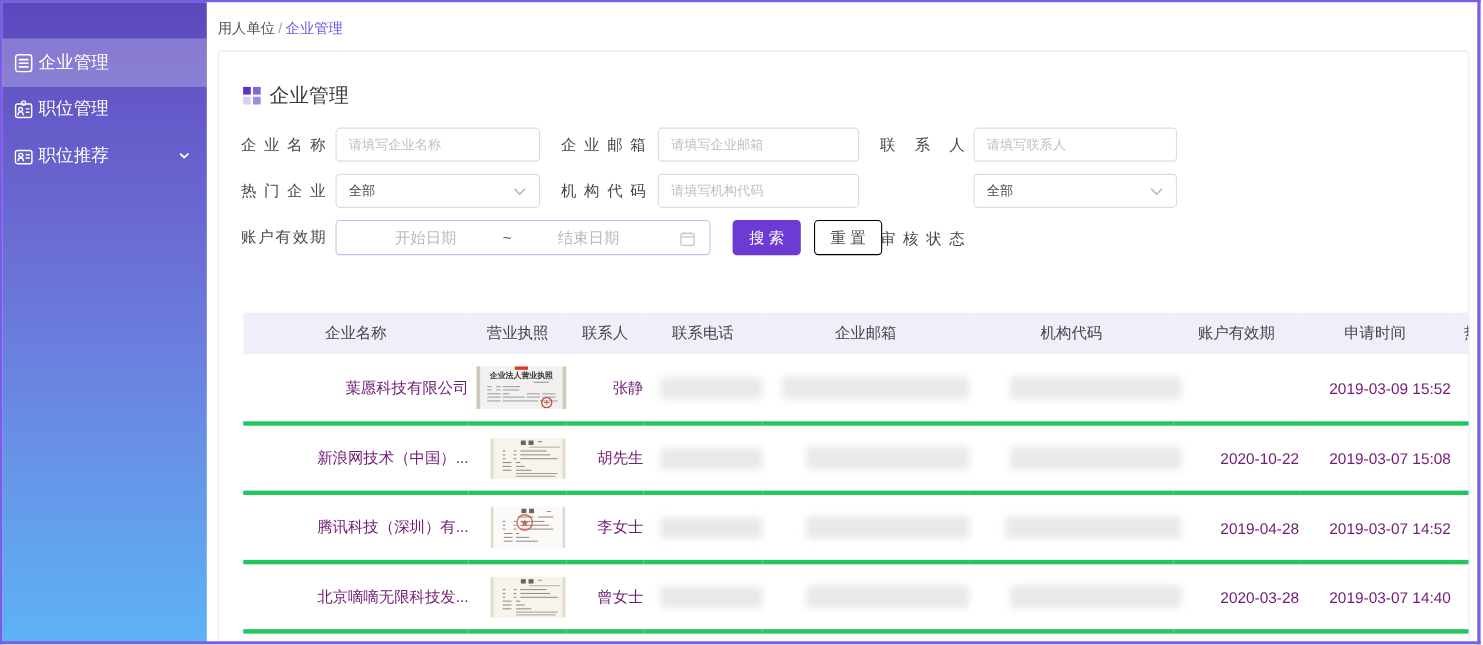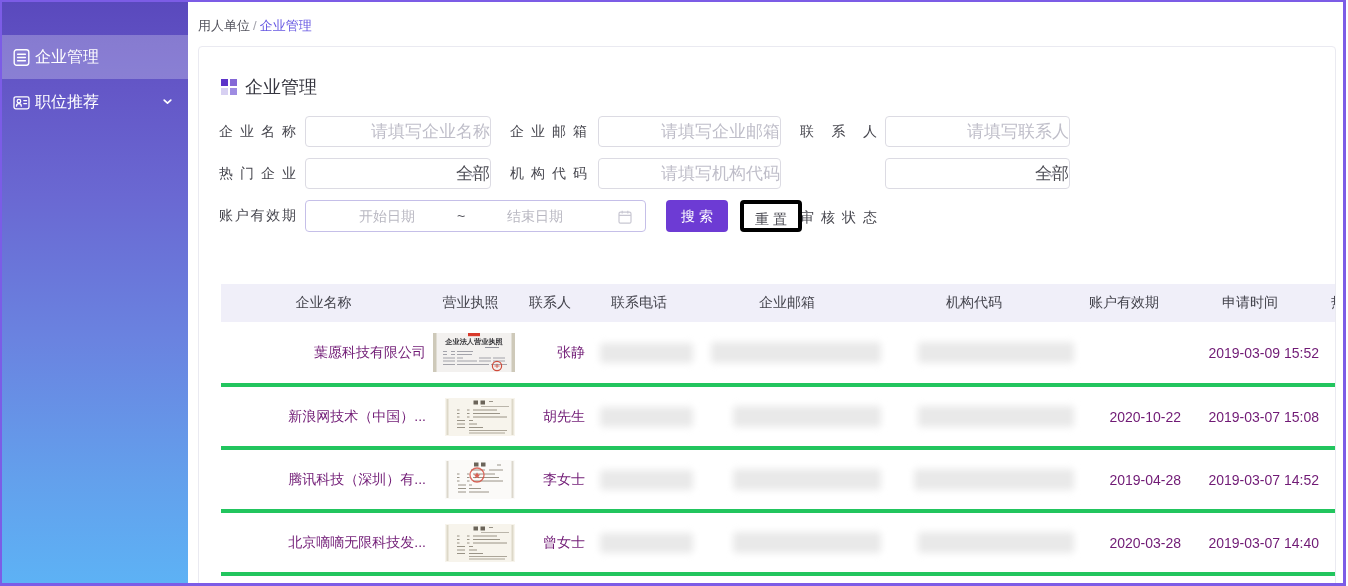--- a/index.html
+++ b/index.html
@@ -33,49 +33,59 @@
 
 #title{position:absolute;left:46px;top:28px;font-size:18px;color:#35353f;}
 .sq{position:absolute;width:7px;height:7px;}
 #sq1{left:22px;top:32px;background:#5c33c9;}
 #sq2{left:31px;top:32px;background:#8468d6;}
 #sq3{left:22px;top:41px;background:#d7d0f2;}
 #sq4{left:31px;top:41px;background:#9e8ce2;}
 
 .lbl{position:absolute;width:77px;font-size:14px;color:#46464e;text-align:justify;text-align-last:justify;height:31px;line-height:31px;}
 .ipt{position:absolute;height:31px;border:1px solid #dcdbe3;border-radius:4px;background:#fff;
- font-size:17px;color:#bfbec9;line-height:29px;padding-left:11px;text-align:right;}
+ font-size:12px;color:#bfbec9;line-height:29px;padding-left:11px;}
 .sel .chev{position:absolute;right:12px;top:12px;}
 .ipt.sel{color:#4b4b53;}
 
 
 #datebox{position:absolute;left:106px;top:153px;width:341px;height:32px;border:1px solid #c5bfe8;border-radius:4px;background:#fff;font-size:14px;color:#b9b8c2;text-align:right;}
 #datebox .ds{position:absolute;top:0;line-height:30px;}
 #btn-search{position:absolute;left:467px;top:153px;width:62px;height:32px;background:#6d3bd4;
  border-radius:4px;color:#fff;font-size:14px;text-align:center;line-height:32px;}
-#btn-reset{position:absolute;left:541px;top:153px;width:62px;height:32px;background:#fff;border:4px solid #000000;
+#btn-reset{position:absolute;left:541px;top:153px;width:62px;height:32px;background:#fff;border:1px solid #000000;
  border-radius:4px;color:#4a4a52;font-size:14px;text-align:center;line-height:30px;}
 
 
 #tblwrap{position:absolute;left:22px;top:237px;width:1115px;height:293px;overflow:hidden;}
 table{border-collapse:collapse;table-layout:fixed;width:1178px;}
 th{background:#f0eff9;height:38px;font-weight:normal;font-size:14px;color:#43434c;padding:0;}
 td{height:63px;text-align:right;font-size:14px;color:#701a75;padding:0;border-bottom:4px solid #22c55e;}
 .blur{display:inline-block;vertical-align:middle;background:#e9e9e9;border-radius:3px;filter:blur(3.5px);}
 </style>
 </head>
 <body>
 <div id="side">
  <div id="menu">
   <div class="mi active">
     <svg class="ic" viewBox="0 0 17 17" fill="none" stroke="#fff" stroke-width="1.4" stroke-linecap="round">
       <rect x="1.2" y="0.8" width="14.6" height="15.4" rx="2.4"></rect>
       <path d="M4.6 5.2 H12.4 M4.6 8.5 H12.4 M4.6 11.8 H12.4"></path>
     </svg>
     <span class="tx">企业管理</span>
+  </div>
+  <div class="mi">
+    <svg class="ic" viewBox="0 0 17 17" fill="none" stroke="#fff" stroke-width="1.3" stroke-linecap="round">
+      <rect x="1.2" y="3.6" width="14.6" height="12.2" rx="1.6"></rect>
+      <rect x="6.7" y="0.9" width="3.6" height="3.6" rx="1.2" stroke-width="1.1"></rect>
+      <circle cx="5.7" cy="8.6" r="1.8"></circle>
+      <path d="M3.3 13.4 c0-1.8 1.1-2.7 2.4-2.7 s2.4 .9 2.4 2.7"></path>
+      <path d="M10.8 8 H13.4 M10.8 11 H13.4"></path>
+    </svg>
+    <span class="tx">职位管理</span>
   </div>
   <div class="mi last">
     <svg class="ic" viewBox="0 0 17 17" fill="none" stroke="#fff" stroke-width="1.3" stroke-linecap="round">
       <rect x="1" y="2.8" width="15" height="12" rx="1.8"></rect>
       <circle cx="5.9" cy="7.2" r="1.8"></circle>
       <path d="M3.5 12.2 c0-1.7 1.1-2.6 2.4-2.6 s2.4 .9 2.4 2.6"></path>
       <path d="M10.8 6.6 H13.6 M10.8 9.6 H13.6"></path>
     </svg>
     <span class="tx">职位推荐</span>
     <svg class="arr" width="9" height="6" viewBox="0 0 9 6" fill="none" stroke="#fff" stroke-width="1.7" stroke-linecap="round" stroke-linejoin="round">

